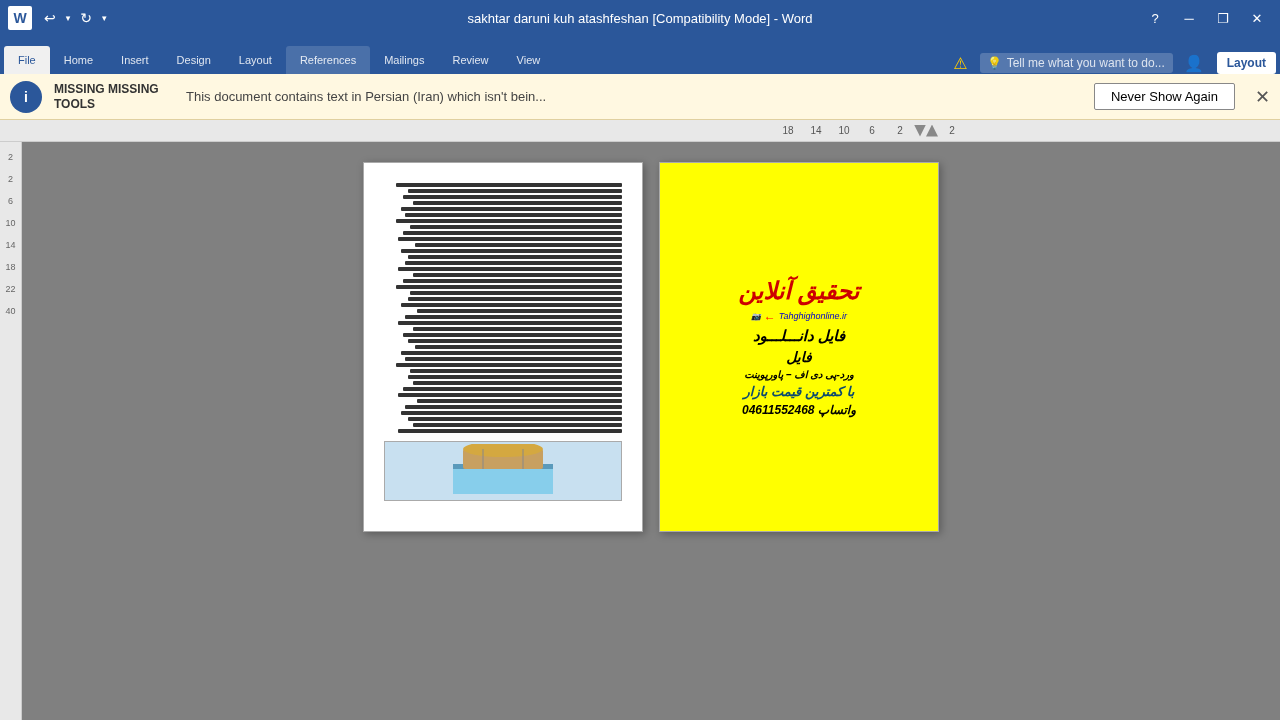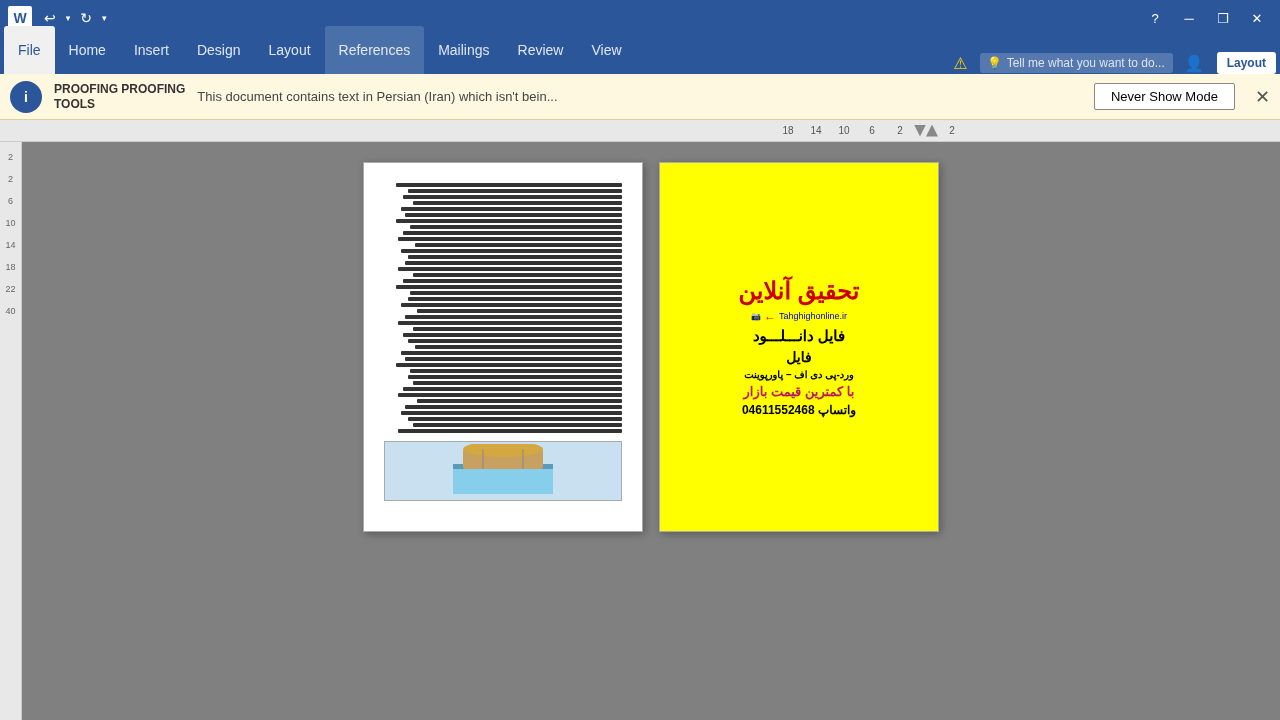--- a/index.html
+++ b/index.html
@@ -23,21 +23,21 @@
     
     .word-icon { width: 24px; height: 24px; background: white; border-radius: 2px; display: flex; align-items: center; justify-content: center; font-weight: bold; font-size: 14px; color: #2b579a; }
 
     
     .qat { display: flex; align-items: center; gap: 2px; }
     .qat-btn { color: white; font-size: 14px; padding: 2px 4px; cursor: pointer; display: flex; align-items: center; }
 
     
     .ribbon { background: #2b579a; }
     .ribbon-tabs { display: flex; align-items: flex-end; height: 38px; padding: 0 4px; }
-    .ribbon-tab { padding: 7px 14px; font-size: 14px; color: rgba(255,255,255,0.85); cursor: pointer; border-radius: 3px 3px 0 0; height: 48px; display: flex; align-items: center; }
+    .ribbon-tab { padding: 14px 14px; font-size: 11px; color: rgba(255,255,255,0.85); cursor: pointer; border-radius: 3px 3px 0 0; height: 14px; display: flex; align-items: center; }
     .ribbon-tab.active { background: #f0f0f0; color: #2b579a; font-weight: 500; }
     .ribbon-search { display: flex; align-items: center; margin-left: auto; gap: 12px; color: rgba(255,255,255,0.9); font-size: 12px; }
     .ribbon-search-box { display: flex; align-items: center; gap: 4px; background: rgba(255,255,255,0.2); border-radius: 3px; padding: 3px 8px; }
     .share-btn { display: flex; align-items: center; gap: 4px; background: white; color: #2b579a; border: none; border-radius: 3px; padding: 4px 10px; font-size: 12px; cursor: pointer; font-weight: 600; }
 
     
     .notification-bar {
       background: #fff8e1;
       border-bottom: 1px solid #e0d0a0;
       display: flex;
@@ -62,21 +62,21 @@
       border-bottom: 1px solid #ccc;
       position: relative;
     }
 
     
     .main-area { display: flex; height: calc(720px - 36px - 38px - 46px - 22px); }
     .left-ruler { width: 22px; background: #e8e8e8; border-right: 1px solid #ccc; display: flex; flex-direction: column; align-items: center; padding-top: 4px; }
     .left-ruler-num { font-size: 9px; color: #666; line-height: 22px; }
 
     
-    .doc-area { flex: 1; background: #808080; overflow: auto; display: flex; justify-content: center; padding: 20px 40px; gap: 16px; align-items: flex-start; }
+    .doc-area { flex: 1; background: #808080; overflow: auto; display: flex; justify-content: center; padding: 20px 40px; gap: 16px; align-items: flex-start; font-style: italic; }
 
     
     .page { background: white; border: 1px solid #aaa; box-shadow: 2px 2px 8px rgba(0,0,0,0.3); width: 280px; min-height: 370px; position: relative; overflow: hidden; flex-shrink: 0; }
     .page-content { padding: 16px 14px; font-size: 5px; line-height: 1.5; direction: rtl; }
 
     
     .page-ad { background: #ffff00; display: flex; flex-direction: column; align-items: center; justify-content: center; padding: 10px; }
   </style>
 </head>
 <body>
@@ -84,20 +84,21 @@
 <div class="title-bar">
   <div class="title-bar-left">
     <div class="word-icon">W</div>
     <div class="qat">
       <span class="qat-btn">↩</span>
       <span class="qat-btn" style="font-size:9px;">▾</span>
       <span class="qat-btn">↻</span>
       <span class="qat-btn" style="font-size:9px;">▾</span>
     </div>
   </div>
+  <div class="title-bar-title">sakhtar daruni kuh atashfeshan [Compatibility Mode] - Word</div>
   <div class="title-bar-controls">
     <button class="title-btn">?</button>
     <button class="title-btn">─</button>
     <button class="title-btn">❐</button>
     <button class="title-btn close">✕</button>
   </div>
 </div>
 
 <div class="ribbon">
   <div class="ribbon-tabs">
@@ -118,25 +119,25 @@
       </div>
       <span style="font-size:16px;">👤</span>
       <button class="share-btn">Layout</button>
     </div>
   </div>
 </div>
 
 <div class="notification-bar">
   <div class="notif-icon">i</div>
   <div class="notif-title">
-    <span>PROOFING PROOFING</span><br>
+    <span>MISSING MISSING</span><br>
     <span>TOOLS</span>
   </div>
   <div class="notif-message">This document contains text in Persian (Iran) which isn't bein...</div>
-  <button class="notif-btn">Never Show Mode</button>
+  <button class="notif-btn">Never Show Again</button>
   <button class="notif-close">✕</button>
 </div>
 
 <div class="ruler-area">
   <div style="display:flex; align-items:center; gap:0; margin-left: 460px;">
     <span style="font-size:10px; color:#555; width:28px; text-align:center;">18</span>
     <span style="font-size:10px; color:#555; width:28px; text-align:center;">14</span>
     <span style="font-size:10px; color:#555; width:28px; text-align:center;">10</span>
     <span style="font-size:10px; color:#555; width:28px; text-align:center;">6</span>
     <span style="font-size:10px; color:#555; width:28px; text-align:center;">2</span>
@@ -230,19 +231,19 @@
       <div style="background:#ffff00; width:100%; height:100%; display:flex; flex-direction:column; align-items:center; justify-content:center; padding:12px; gap:4px;">
         <div style="font-size:24px; font-weight:900; color:#cc0000; direction:rtl; text-align:center; font-family:Arial;">تحقیق آنلاین</div>
         <div style="font-size:9px; color:#0000cc; direction:rtl; display:flex; align-items:center; gap:3px;">
           <span>Tahghighonline.ir</span>
           <span style="font-size:12px; color:red;">←</span>
           <span style="font-size:8px;">📷</span>
         </div>
         <div style="font-size:15px; font-weight:900; color:#000; direction:rtl; text-align:center; letter-spacing:2px;">فایل دانـــلـــود</div>
         <div style="font-size:14px; font-weight:bold; color:#000; direction:rtl;">فایل</div>
         <div style="font-size:10px; font-weight:600; color:#000; direction:rtl; text-align:center;">ورد-پی دی اف – پاورپوینت</div>
-        <div style="font-size:13px; font-weight:900; color:#be185d; direction:rtl; text-align:center;">با کمترین قیمت بازار</div>
+        <div style="font-size:13px; font-weight:900; color:#0c4a6e; direction:rtl; text-align:center;">با کمترین قیمت بازار</div>
         <div style="font-size:12px; font-weight:bold; color:#000; direction:rtl;">واتساپ 04611552468</div>
       </div>
     </div>
 
   </div>
 </div>
 
 </body></html>

